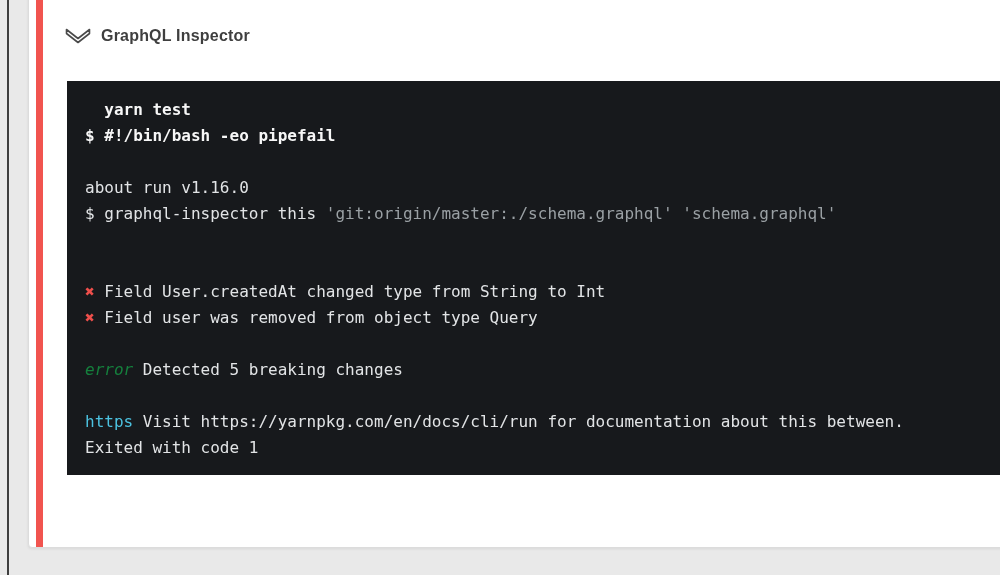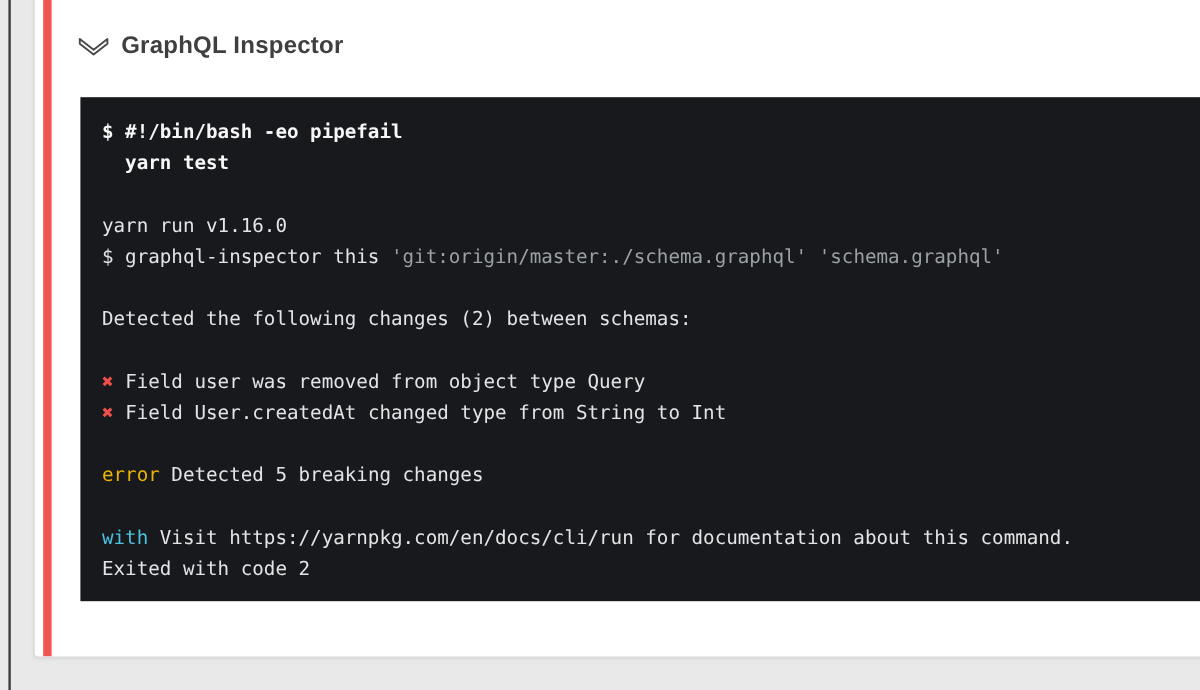--- a/index.html
+++ b/index.html
@@ -35,21 +35,21 @@
     position: absolute; left: 36px; top: 40px;
     display: flex; align-items: center;
   }
   .chevron {
     width: 26px; height: 18px;
     margin-right: 10px;
     cursor: pointer;
     display: inline-block;
   }
   .section-title {
-    font-size: 20px;
+    font-size: 16px;
     font-weight: bold;
     color: #3f3f3f;
     letter-spacing: 0.2px;
   }
   .terminal {
     position: absolute;
     left: 38px; top: 94px; right: 0;
     background: #17191c;
     padding: 16px 18px 14px 18px;
     font-family: "DejaVu Sans Mono", monospace;
@@ -57,50 +57,49 @@
     line-height: 26px;
   }
   .term-line {
     white-space: pre;
     min-height: 26px;
   }
   .s-bold  { color: #f7f7f7; font-weight: bold; }
   .s-plain { color: #e2e4e6; }
   .s-dim   { color: #9aa0a4; }
   .s-cross { color: #ee4f4b; font-weight: bold; }
-  .s-error { color: #eab308; }
+  .s-error { color: #15803d; font-style: italic; }
   .s-info  { color: #4cc2e0; }
 </style>
 </head>
 <body>
 
 <div class="edge-line"></div>
 
 <div class="card">
   <div class="stripe"></div>
 
   <div class="card-header">
     <span class="chevron">
       <svg width="26" height="18" viewBox="0 0 26 18">
         <path d="M1.5 2.5 L13 11.5 L24.5 2.5 L24.5 6.5 L13 15.5 L1.5 6.5 Z" fill="none" stroke="#4a4a4a" stroke-width="1.6" stroke-linejoin="round"></path>
       </svg>
     </span>
     <span class="section-title">GraphQL Inspector</span>
   </div>
 
   <div class="terminal">
+      <div class="term-line"><span class="s-bold">  yarn test</span></div>
       <div class="term-line"><span class="s-bold">$ #!/bin/bash -eo pipefail</span></div>
-      <div class="term-line"><span class="s-bold">  yarn test</span></div>
       <div class="term-line">&nbsp;</div>
-      <div class="term-line"><span class="s-plain">yarn run v1.16.0</span></div>
+      <div class="term-line"><span class="s-plain">about run v1.16.0</span></div>
       <div class="term-line"><span class="s-plain">$ graphql-inspector this </span><span class="s-dim">'git:origin/master:./schema.graphql'</span><span class="s-plain"> </span><span class="s-dim">'schema.graphql'</span></div>
       <div class="term-line">&nbsp;</div>
-      <div class="term-line"><span class="s-plain">Detected the following changes (2) between schemas:</span></div>
       <div class="term-line">&nbsp;</div>
+      <div class="term-line"><span class="s-cross">✖</span><span class="s-plain"> Field User.createdAt changed type from String to Int</span></div>
       <div class="term-line"><span class="s-cross">✖</span><span class="s-plain"> Field user was removed from object type Query</span></div>
-      <div class="term-line"><span class="s-cross">✖</span><span class="s-plain"> Field User.createdAt changed type from String to Int</span></div>
       <div class="term-line">&nbsp;</div>
       <div class="term-line"><span class="s-error">error</span><span class="s-plain"> Detected 5 breaking changes</span></div>
       <div class="term-line">&nbsp;</div>
-      <div class="term-line"><span class="s-info">with</span><span class="s-plain"> Visit https://yarnpkg.com/en/docs/cli/run for documentation about this command.</span></div>
-      <div class="term-line"><span class="s-plain">Exited with code 2</span></div>
+      <div class="term-line"><span class="s-info">https</span><span class="s-plain"> Visit https://yarnpkg.com/en/docs/cli/run for documentation about this between.</span></div>
+      <div class="term-line"><span class="s-plain">Exited with code 1</span></div>
     </div>
 </div>
 
 </body></html>

